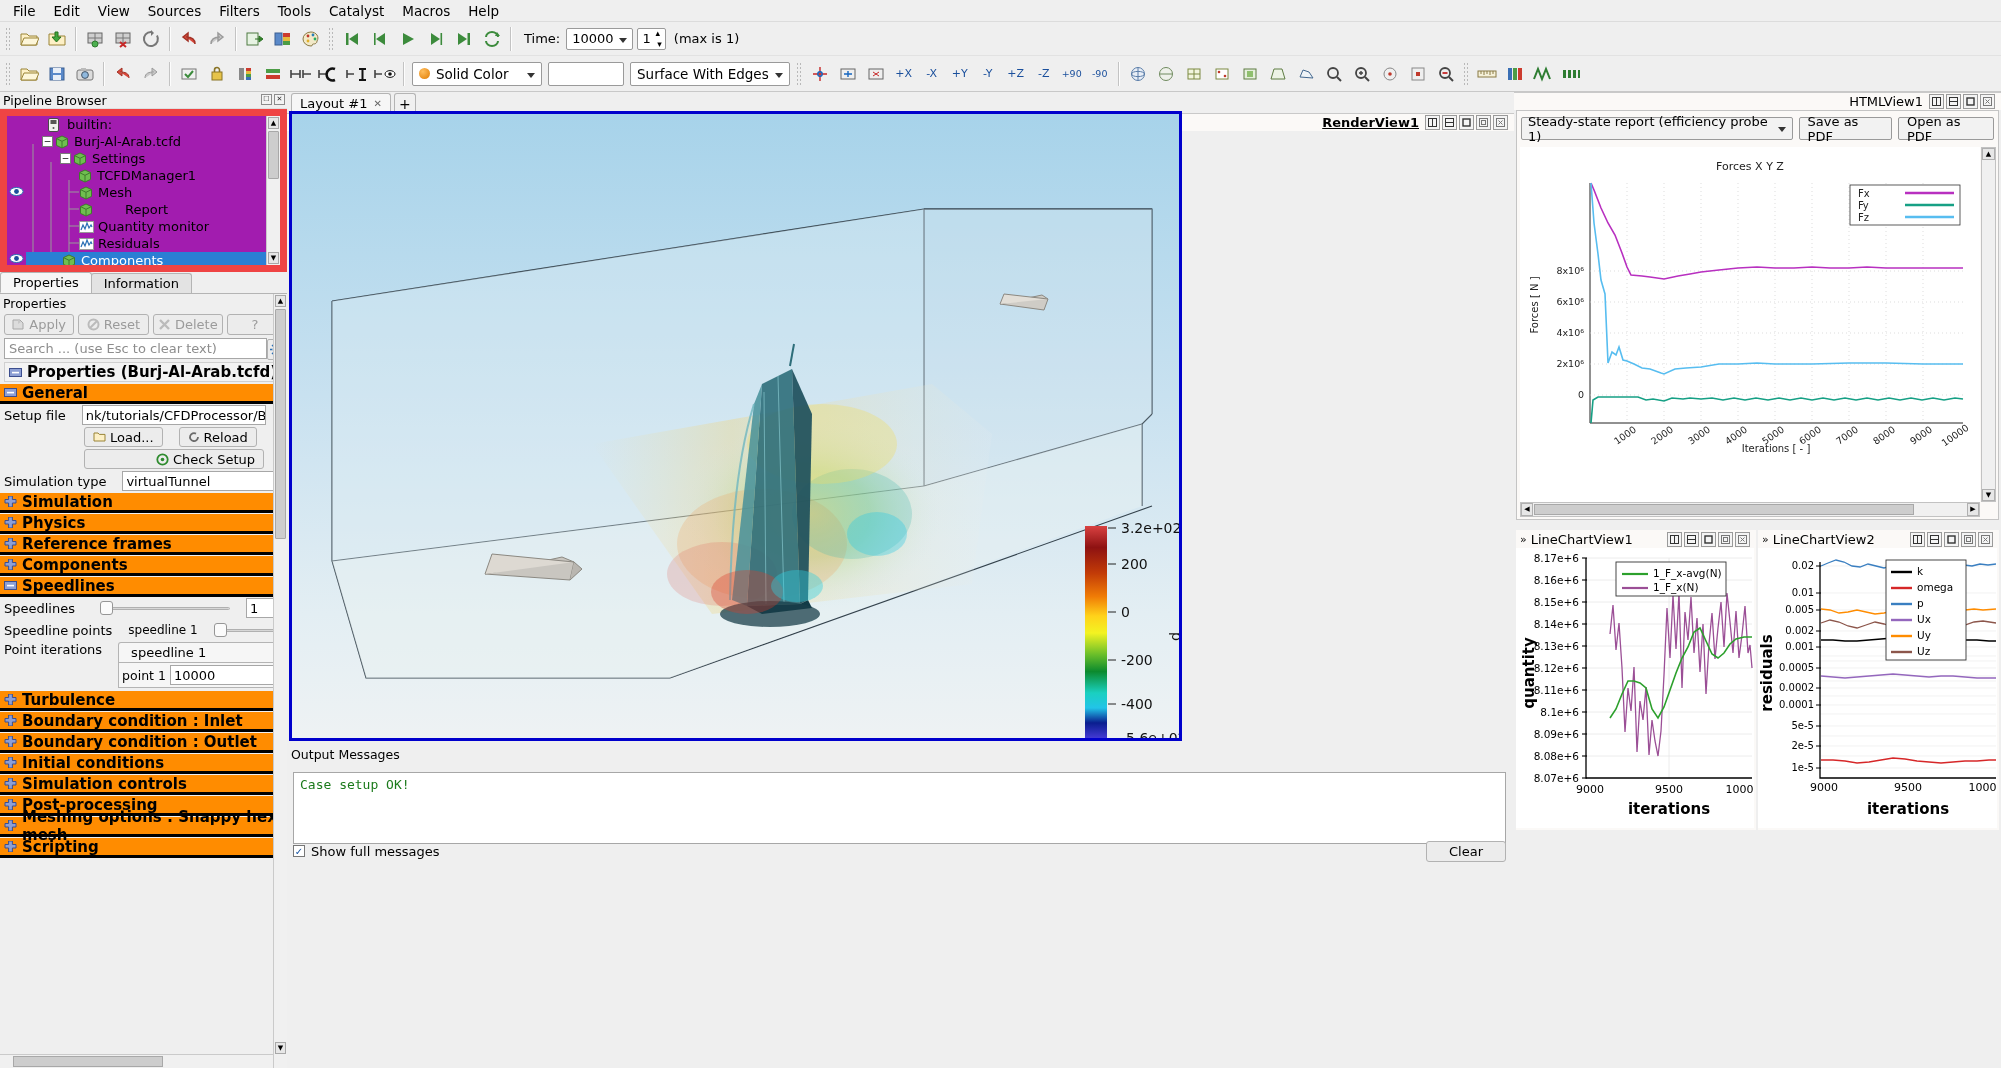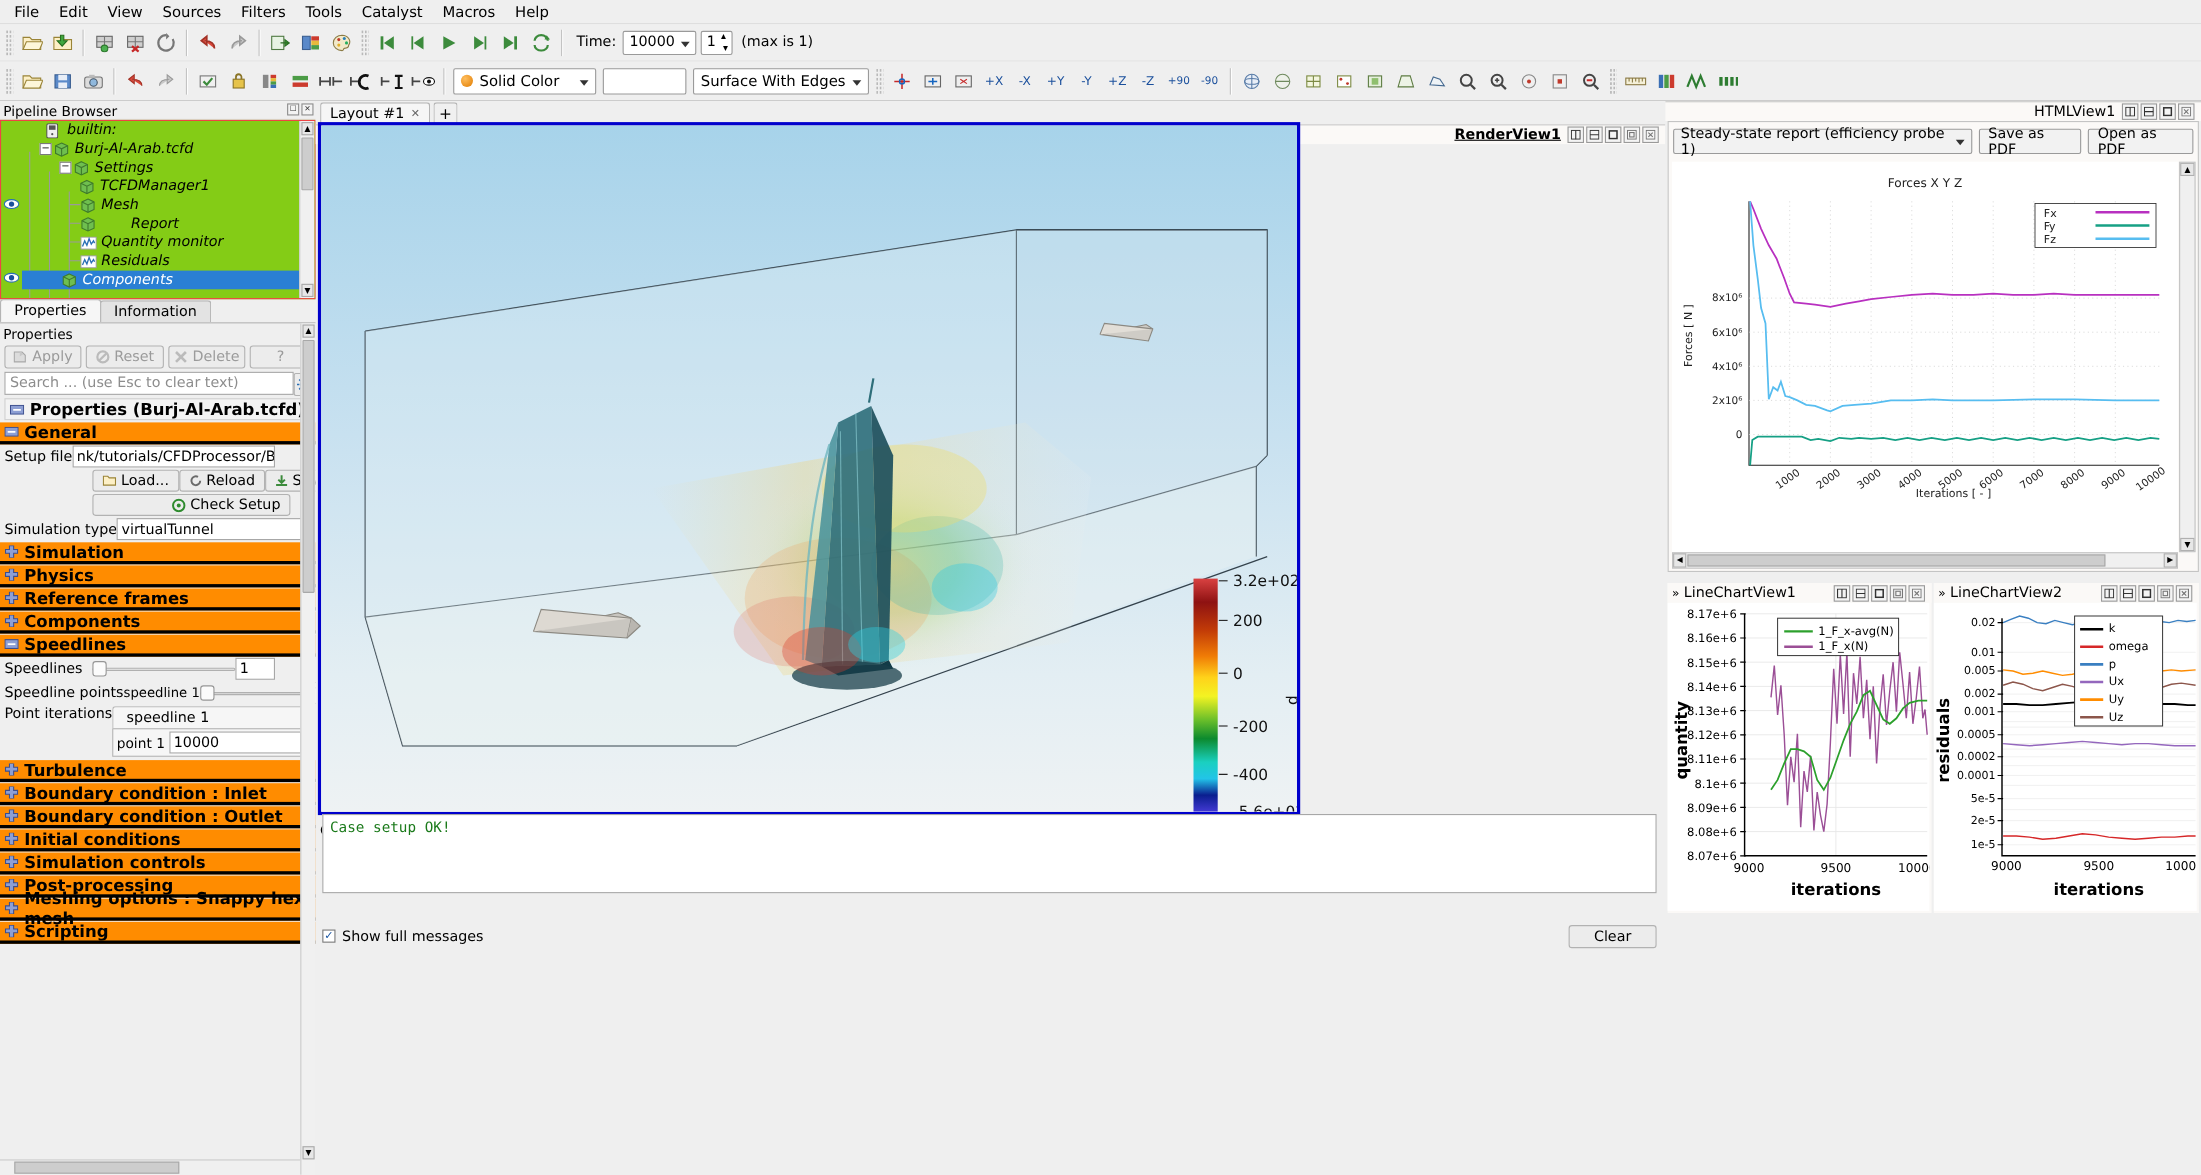--- a/index.html
+++ b/index.html
@@ -99,21 +99,21 @@
     height: 17px; background: #efefef; font-size: 12.5px; padding-left: 3px;
     display: flex; align-items: center; border-bottom: 1px solid #dfdfdf;
     position: relative;
   }
   .panel-title .pt-btns { position: absolute; right: 2px; top: 2px; display: flex; gap: 2px; }
   .ptb { width: 11px; height: 11px; border: 1px solid #8c8c8c; background: #f3f3f3;
     font-size: 7px; line-height: 9px; text-align: center; color: #333; }
 
   #pipeline {
     position: absolute; left: 0; top: 17px; width: 287px; height: 163px;
-    background: #84cc16; border: 1px solid #ef4444; overflow: hidden; font-style: italic;
+    background: #a21caf; border: 7px solid #ef4444; overflow: hidden;
   }
   .tree-row { height: 17px; display: flex; align-items: center; font-size: 13px;
      padding-left: 2px; white-space: nowrap; position: relative; }
   .tree-row.sel { background: #2a7fd4; color: #fff; }
   .eye { width: 15px; height: 15px; display: inline-block; position: relative; flex: 0 0 15px; }
   .eye svg { display: block; }
   .expander {
     width: 11px; height: 11px; border: 1px solid #7a7a7a; background: #fff;
     font-size: 9px; line-height: 9px; text-align: center; display: inline-block;
     margin-right: 2px; flex: 0 0 11px; color: #000;
@@ -167,21 +167,21 @@
     height: 20px; display: flex; align-items: center; font-size: 15px; font-weight: bold;
     padding-left: 4px; background: #f0f0f0; border-bottom: 1px solid #d8d8d8;
   }
   .sec-header.orange { background: #ff8c00; color: #000; border-bottom: 3px solid #000000; }
   .sq-minus, .sq-plus {
     width: 13px; height: 11px; display: inline-flex; align-items: center; justify-content: center;
     margin-right: 5px; flex: 0 0 13px;
   }
   .sq-minus svg, .sq-plus svg { display: block; }
 
-  .frow { display: flex; align-items: center; min-height: 22px; padding: 1px 4px 1px 4px; gap: 0; font-size: 13px;}
+  .frow { display: flex; align-items: center; min-height: 22px; padding: 1px 4px 1px 4px; gap: 16px; font-size: 13px;}
   .flabel { flex: 0 0 auto; font-size: 13px; }
   .ftext {
     flex: 1; height: 20px; border: 1px solid #a7a7a7; background: #fff; font-size: 13px;
     padding: 0 3px; display: flex; align-items: center; overflow: hidden; white-space: nowrap;
   }
   .fbtn {
     height: 20px; border: 1px solid #b2b2b2; background: #ececec; border-radius: 3px;
     font-size: 13px; display: flex; align-items: center; justify-content: center;
     gap: 4px; padding: 0 8px;
   }
@@ -229,21 +229,21 @@
   #renderview {
     position: absolute; left: 2px; top: 19px; width: 893px; height: 630px;
     border: 3px solid #0000cc; overflow: hidden;
   }
   #rv-inner { position: absolute; inset: 0;
     background: linear-gradient(#a9d4ea 0%, #c6e0ef 40%, #e2eef3 75%, #eef2f3 100%); }
 
   
   #outmsg-title { position: absolute; left: 0; top: 655px; font-size: 12.5px; padding-left: 4px;}
   #outmsg {
-    position: absolute; left: 6px; top: 648px; width: 1213px; height: 72px;
+    position: absolute; left: 6px; top: 680px; width: 1213px; height: 72px;
     background: #fff; border: 1px solid #a7a7a7; overflow: hidden;
     font-family: "DejaVu Sans Mono", monospace; font-size: 13px; color: #1b7a1b;
     padding: 4px 6px;
   }
   #outmsg-foot { position: absolute; left: 6px; top: 748px; width: 1213px; height: 22px;
     display: flex; align-items: center; gap: 6px; font-size: 13px; }
   .chk { width: 12px; height: 12px; border: 1px solid #777; background: #fff;
      display:inline-flex; align-items:center; justify-content:center; font-size:10px;
      color:#1552a0; }
   #clearbtn { margin-left: auto; height: 21px; padding: 0 22px; border: 1px solid #b2b2b2;

